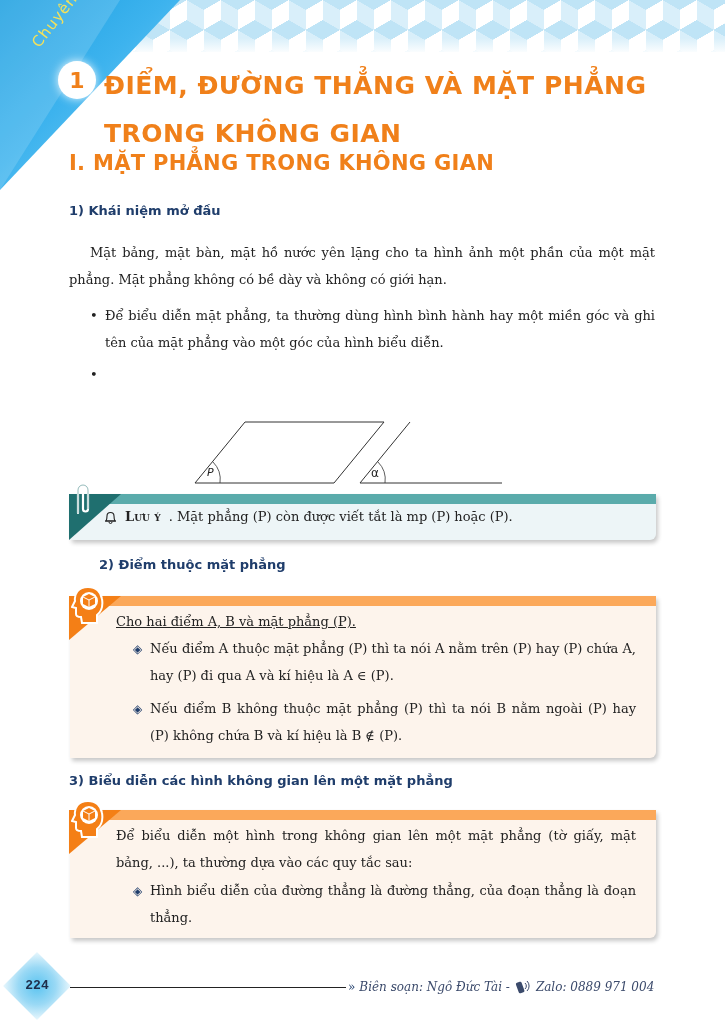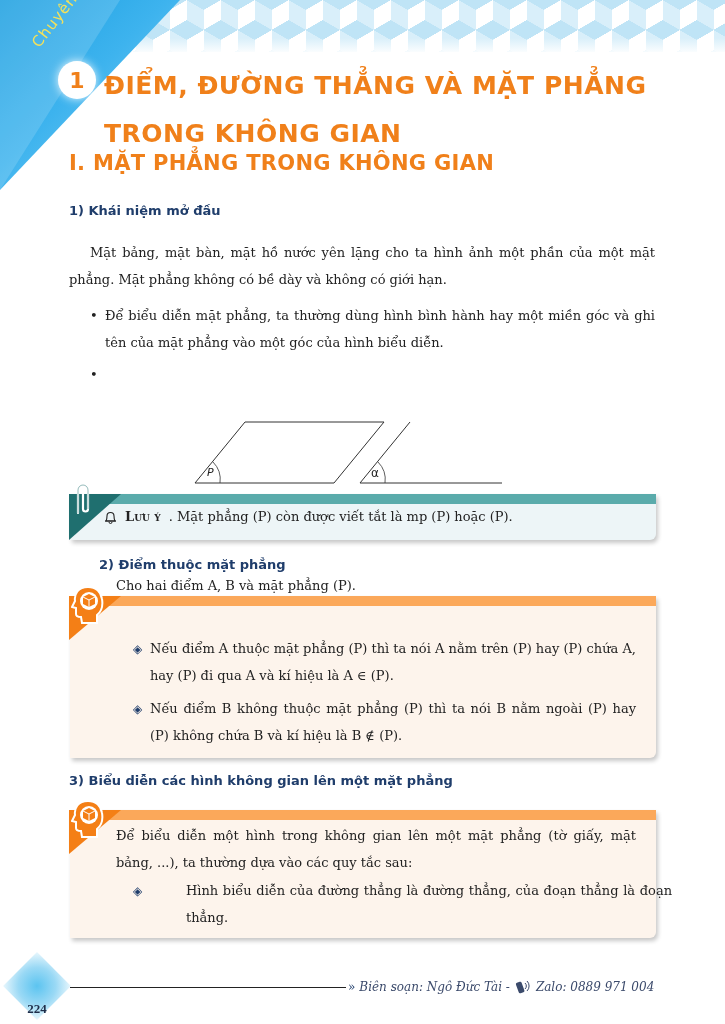--- a/index.html
+++ b/index.html
@@ -102,21 +102,21 @@
     .otext { position: absolute; font-size: 13px; line-height: 27px; color: #222; text-align: justify; }
     .dia { position: absolute; font-size: 12px; color: #1f3d6b; }
 
     
     .pg-diamond {
       position: absolute; left: 13px; top: 962px; width: 48px; height: 48px; transform: rotate(45deg);
       background: radial-gradient(circle, #5cc4f0 0%, #9ad9f5 55%, rgba(200,235,250,0.4) 100%);
     }
     .pg-num {
       position: absolute; left: 17px; top: 978px; width: 40px; text-align: center;
-      font-family: Liberation Serif, serif; font-size: 13px; color: #1f2e4a; font-weight: bold; margin-top: 23px;
+      font-family: Liberation Mono, monospace; font-size: 13px; color: #1f2e4a; font-weight: bold;
     }
     .ft-line { position: absolute; left: 70px; top: 987px; width: 276px; height: 1px; background: #222; }
     .ft-text {
       position: absolute; left: 348px; top: 979px; font-family: "DejaVu Serif", serif;
       font-style: italic; font-size: 12px; color: #3b4a6b; display: flex; align-items: center; gap: 4px;
     }
   </style>
 </head>
 <body>
 
@@ -179,41 +179,41 @@
 <div class="obox" style="top:596px; height:162px;">
   <div class="obox-bar"></div>
   <div class="obox-tri"></div>
 </div>
 <svg class="head-icon" style="left:71px; top:585px;" viewBox="0 0 34 40">
   <path d="M17 2 C7 2 3 9 4 16 L1 22 L5 23 L5 29 C5 31 7 32 10 32 L11 38 L26 38 L26 30 C31 26 32 20 31 14 C30 7 25 2 17 2 Z" fill="#f47f16" stroke="#fff" stroke-width="2"></path>
   <circle cx="18" cy="16" r="9" fill="#fff"></circle>
   <path d="M18 9 L24 12 L24 19 L18 22 L12 19 L12 12 Z" fill="#f47f16"></path>
   <path d="M12 12 L18 15 L24 12 M18 15 L18 22" fill="none" stroke="#fff" stroke-width="1"></path>
 </svg>
-<div class="otext" style="left:116px; top:572px; width:530px;">Cho hai điểm A, B và mặt phẳng (P).</div>
+<div class="otext" style="left:116px; top:608px; width:530px;text-decoration:underline;">Cho hai điểm A, B và mặt phẳng (P).</div>
 <div class="dia" style="left:133px; top:642px;">◈</div>
 <div class="otext" style="left:150px; top:635px; width:486px;">Nếu điểm A thuộc mặt phẳng (P) thì ta nói A nằm trên (P) hay (P) chứa A, hay (P) đi qua A và kí hiệu là A ∈ (P).</div>
 <div class="dia" style="left:133px; top:702px;">◈</div>
 <div class="otext" style="left:150px; top:695px; width:486px;">Nếu điểm B không thuộc mặt phẳng (P) thì ta nói B nằm ngoài (P) hay (P) không chứa B và kí hiệu là B ∉ (P).</div>
 
 <div class="sub-head" style="top:773px;">3)  Biểu diễn các hình không gian lên một mặt phẳng</div>
 
 <div class="obox" style="top:810px; height:128px;">
   <div class="obox-bar"></div>
   <div class="obox-tri"></div>
 </div>
 <svg class="head-icon" style="left:71px; top:799px;" viewBox="0 0 34 40">
   <path d="M17 2 C7 2 3 9 4 16 L1 22 L5 23 L5 29 C5 31 7 32 10 32 L11 38 L26 38 L26 30 C31 26 32 20 31 14 C30 7 25 2 17 2 Z" fill="#f47f16" stroke="#fff" stroke-width="2"></path>
   <circle cx="18" cy="16" r="9" fill="#fff"></circle>
   <path d="M18 9 L24 12 L24 19 L18 22 L12 19 L12 12 Z" fill="#f47f16"></path>
   <path d="M12 12 L18 15 L24 12 M18 15 L18 22" fill="none" stroke="#fff" stroke-width="1"></path>
 </svg>
 <div class="otext" style="left:116px; top:822px; width:520px;">Để biểu diễn một hình trong không gian lên một mặt phẳng (tờ giấy, mặt bảng, ...), ta thường dựa vào các quy tắc sau:</div>
 <div class="dia" style="left:133px; top:884px;">◈</div>
-<div class="otext" style="left:150px; top:877px; width:486px;margin-left:36px;">Hình biểu diễn của đường thẳng là đường thẳng, của đoạn thẳng là đoạn thẳng.</div>
+<div class="otext" style="left:150px; top:877px; width:486px;">Hình biểu diễn của đường thẳng là đường thẳng, của đoạn thẳng là đoạn thẳng.</div>
 
 <div class="pg-diamond"></div>
 <div class="pg-num">224</div>
 <div class="ft-line"></div>
 <div class="ft-text">
   <span style="font-style:normal; color:#1f3d6b;">»</span>
   <span>Biên soạn: Ngô Đức Tài -</span>
   <svg width="18" height="16" viewBox="0 0 18 16">
     <rect x="3" y="3" width="6" height="11" rx="1.5" fill="#3b4a6b" transform="rotate(-20 6 8)"></rect>
     <path d="M11 4 a4 4 0 0 1 0 6 M13 2 a7 7 0 0 1 0 10" fill="none" stroke="#3b4a6b" stroke-width="1"></path>

